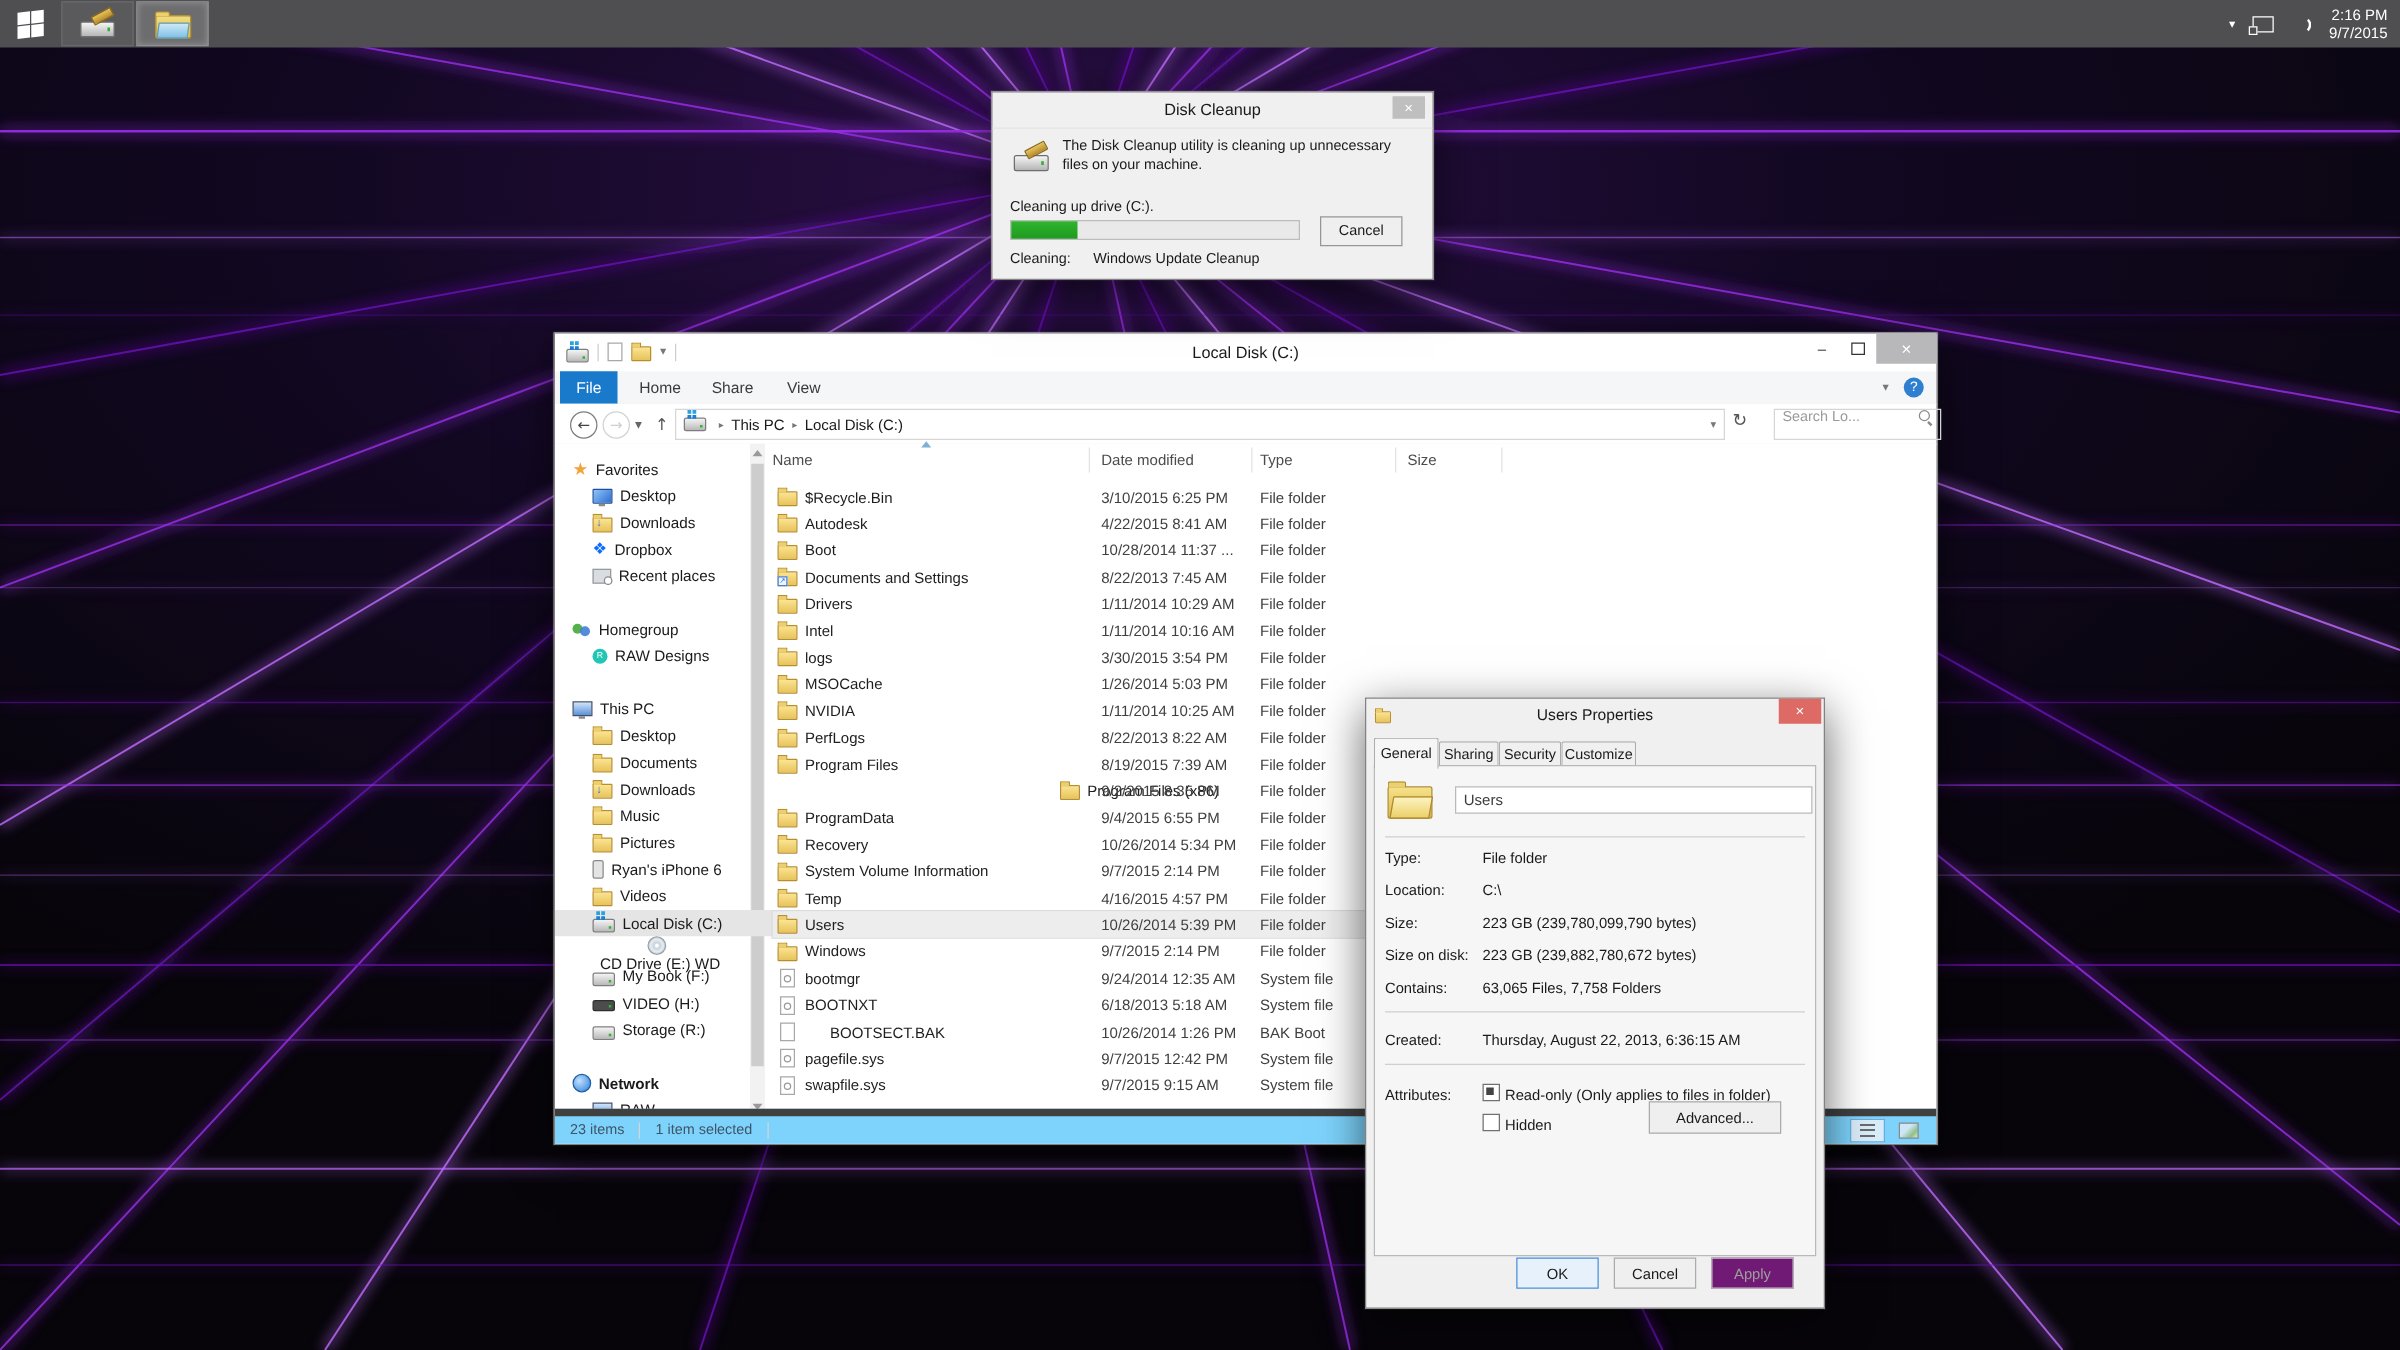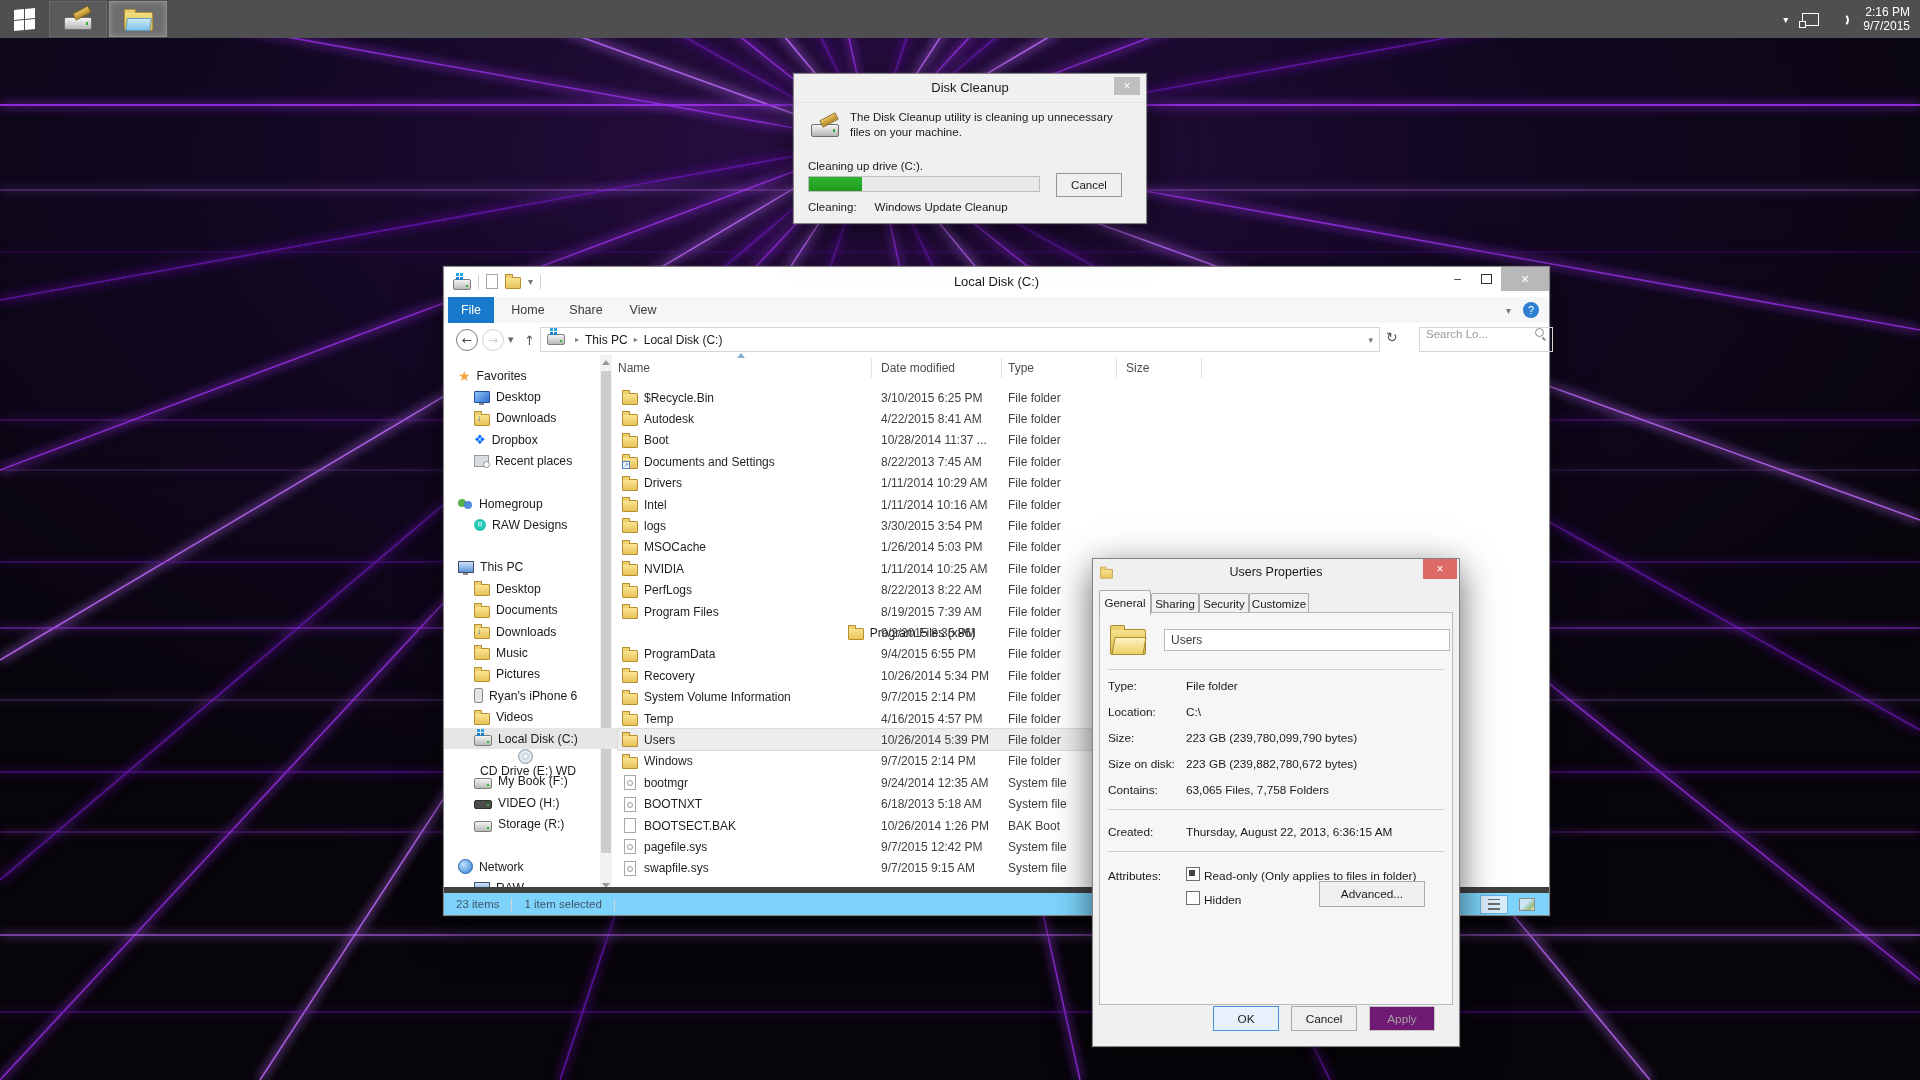--- a/index.html
+++ b/index.html
@@ -437,21 +437,21 @@
             <span class="lbl">My Book (F:)</span>
           </div>
           <div class="sb-row" style="left: 30px; top: 437.2px;">
             <span class="ic ic-drive ic-drive-dark"></span>
             <span class="lbl">VIDEO (H:)</span>
           </div>
           <div class="sb-row" style="left: 30px; top: 458.6px;">
             <span class="ic ic-drive"></span>
             <span class="lbl">Storage (R:)</span>
           </div>
-          <div class="sb-row" style="left: 14px; top: 501px;">
+          <div class="sb-row" style="left: 14px; top: 501px; font-weight: bold;">
             <span class="ic ic-net"></span>
             <span class="lbl">Network</span>
           </div>
           <div class="sb-row" style="left: 30px; top: 522.4px;">
             <span class="ic ic-pc"></span>
             <span class="lbl">RAW</span>
           </div>
         </div>
 
       <div id="ex-files">
@@ -620,21 +620,21 @@
               <span class="tp">System file</span>
             </div>
             <div class="f-row" style="top: 438.6px;">
               <span class="f-icon-slot">
                 <span class="ic ic-page ic-gearpage"></span>
               </span>
               <span class="nm">BOOTNXT</span>
               <span class="dt">6/18/2013 5:18 AM</span>
               <span class="tp">System file</span>
             </div>
-            <div class="f-row" style="top: 460px;">
+            <div class="f-row" style="top: 460px; gap: 20px;">
               <span class="f-icon-slot">
                 <span class="ic ic-page"></span>
               </span>
               <span class="nm">BOOTSECT.BAK</span>
               <span class="dt">10/26/2014 1:26 PM</span>
               <span class="tp">BAK Boot</span>
             </div>
             <div class="f-row" style="top: 481.4px;">
               <span class="f-icon-slot">
                 <span class="ic ic-page ic-gearpage"></span>

